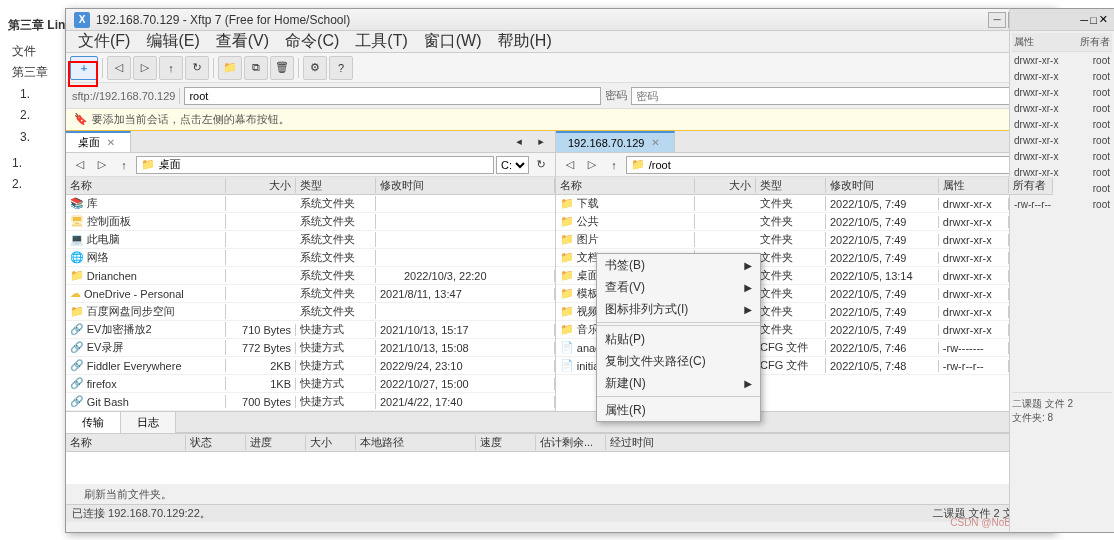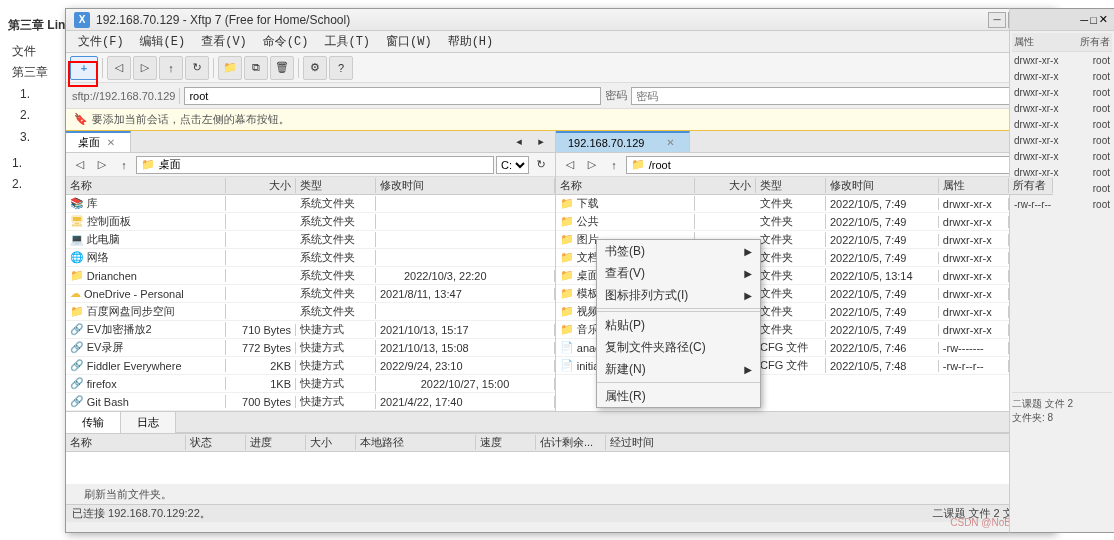--- a/index.html
+++ b/index.html
@@ -70,23 +70,22 @@
       background: #f0f0f0;
       border-bottom: 1px solid #ccc;
       display: flex;
       align-items: center;
       padding: 0 4px;
     }
 
     .menu-item {
       padding: 2px 8px;
       cursor: pointer;
-      font-size: 12px;
+      font-size: 16px;
       color: #333;
-      font-family: Liberation Mono, monospace;
     }
 
     
     .toolbar {
       height: 30px;
       background: #f5f5f5;
       border-bottom: 1px solid #ddd;
       display: flex;
       align-items: center;
       padding: 0 4px;
@@ -331,21 +330,21 @@
       display: flex;
       align-items: center;
       padding: 0 6px;
       font-size: 11px;
       color: #444;
     }
 
     
     .context-menu {
       position: absolute;
-      top: 230px;
+      top: 244px;
       left: 530px;
       width: 165px;
       background: #f5f5f5;
       border: 1px solid #aaa;
       box-shadow: 2px 2px 6px rgba(0,0,0,0.3);
       z-index: 100;
     }
 
     .ctx-item {
       height: 22px;
@@ -604,39 +603,39 @@
           <div class="file-col col-type">快捷方式</div>
           <div class="file-col" style="flex:1;">2022/9/24, 23:10</div>
         </div>
 
         <div class="file-row">
           <div class="file-col col-name" style="display:flex;align-items:center;">
             <span class="shortcut-icon">🔗</span>&nbsp;firefox
           </div>
           <div class="file-col col-size">1KB</div>
           <div class="file-col col-type">快捷方式</div>
-          <div class="file-col" style="flex:1;text-align:center;">2022/10/27, 15:00</div>
+          <div class="file-col" style="flex:1;">2022/10/27, 15:00</div>
         </div>
 
         <div class="file-row">
           <div class="file-col col-name" style="display:flex;align-items:center;">
             <span class="shortcut-icon">🔗</span>&nbsp;Git Bash
           </div>
           <div class="file-col col-size">700 Bytes</div>
           <div class="file-col col-type">快捷方式</div>
           <div class="file-col" style="flex:1;">2021/4/22, 17:40</div>
         </div>
 
       </div>
     </div>
 
     <div class="panel" style="flex:1;">
 
       <div class="panel-tab">
-        <div class="panel-tab-item active" style="border-top:2px solid #4a90d9; background:#b8d8f0;gap:15px;">
+        <div class="panel-tab-item active" style="border-top:2px solid #4a90d9; background:#b8d8f0;">
           <span>192.168.70.129</span>
           <span class="panel-tab-close">✕</span>
         </div>
         <div style="flex:1; background:#e8e8e8;"></div>
         <div style="display:flex; align-items:center; padding:0 4px; gap:2px;">
           <div class="panel-nav-btn">◂</div>
           <div class="panel-nav-btn">▸</div>
         </div>
       </div>
 

